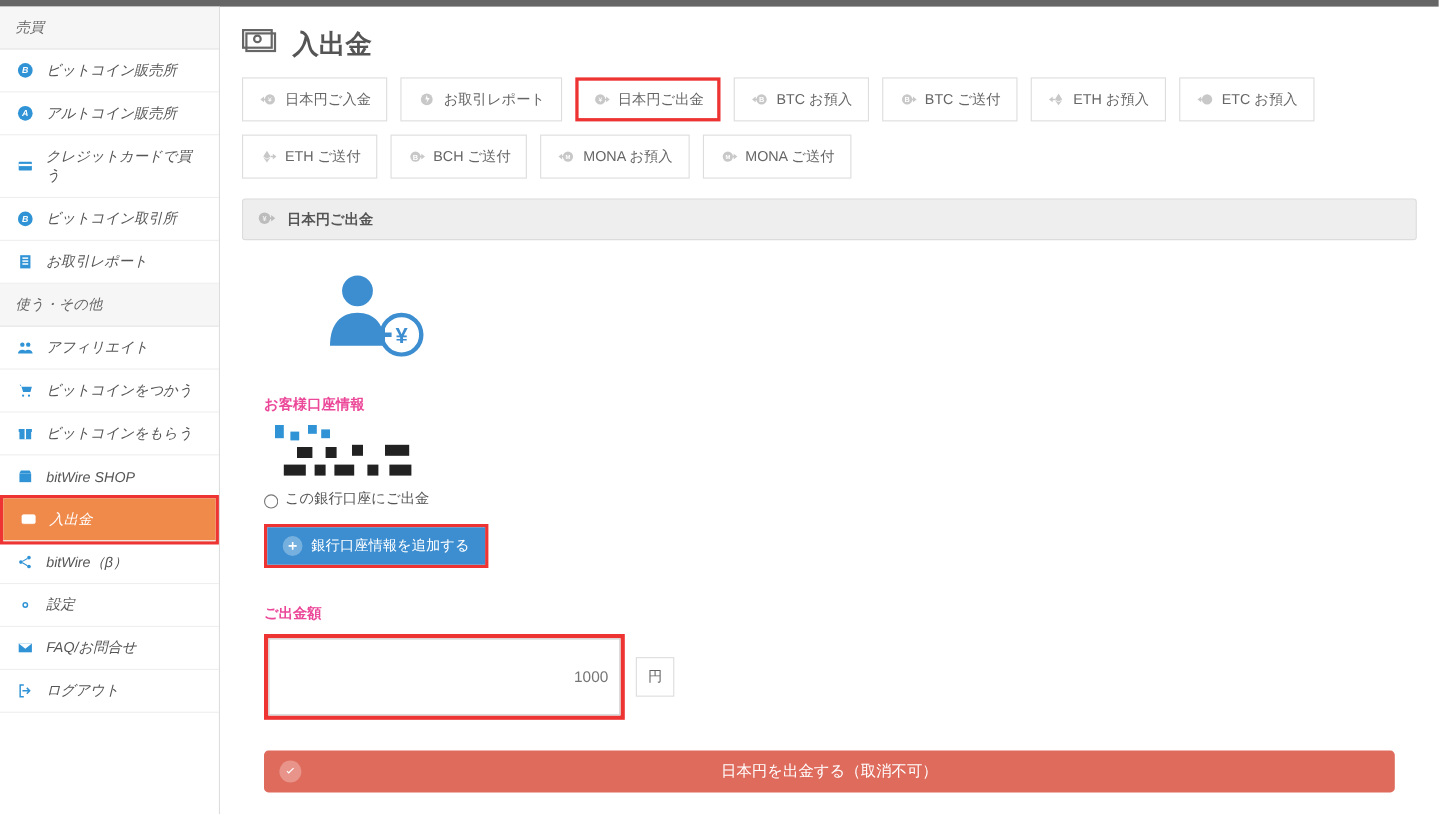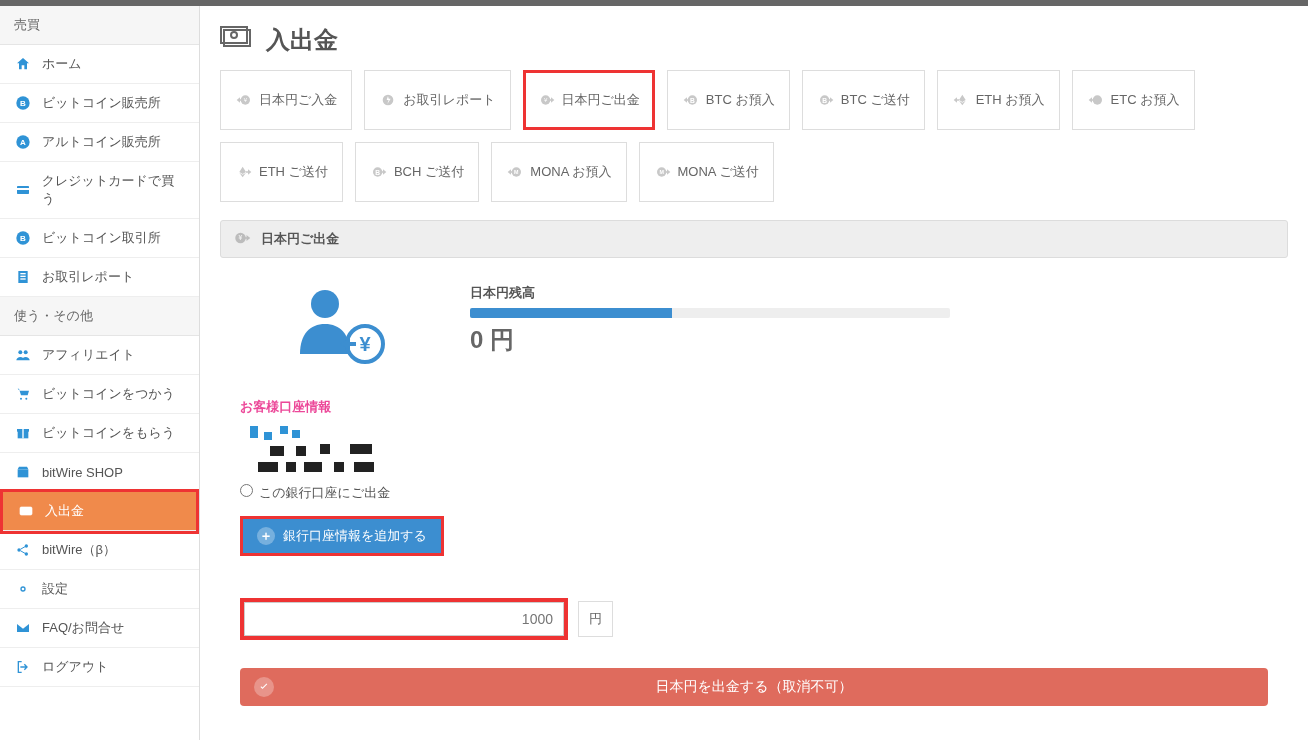--- a/index.html
+++ b/index.html
@@ -1,76 +1,68 @@
 <!DOCTYPE html>
 <html><head>
 <meta charset="utf-8">
 <style>
   * { box-sizing: border-box; margin: 0; padding: 0; }
   body { font-family: 'Meiryo', 'ヒラギノ角ゴ Pro W3', sans-serif; font-size: 13px; color: #555; background: #fff; }
   .app { display: flex; width: 1308px; height: 740px; overflow: hidden; border-top: 6px solid #666; }
   
-  .sidebar { width: 200px; flex: 0 0 200px; background: #fff; border-right: 1px solid #ddd; }
+  .sidebar { width: 200px; flex: 0 0 200px; background: #fff; border-right: 1px solid #ddd; font-style: italic; }
   .side-header { padding: 10px 14px; font-size: 13px; color: #666; background: #f6f6f6; border-bottom: 1px solid #e5e5e5; }
   .side-item { display: flex; align-items: center; gap: 10px; padding: 10px 14px; cursor: pointer; color: #555; border-bottom: 1px solid #eee; }
   .side-item.active { background: #f08a4b; color: #fff; position: relative; }
   .side-item.active .icon svg * { fill: #fff; stroke: #fff; }
   .side-highlight-box { border: 3px solid #e33; margin: -3px 0; padding: 0; position: relative; z-index: 2; }
   .side-item .icon { width: 18px; height: 18px; display: inline-flex; align-items: center; justify-content: center; color: #2f93d6; }
   .side-item.active .icon { color: #fff; }
   
   .main { flex: 1; background: #fff; padding: 0 20px 20px 20px; overflow-y: auto; overflow-x: hidden; }
   .page-title { display: flex; align-items: center; gap: 12px; padding: 18px 0 14px 0; }
   .page-title h1 { font-size: 24px; font-weight: bold; color: #555; }
   .tabs { display: flex; flex-wrap: wrap; gap: 12px; margin-bottom: 18px; }
-  .tab { display: flex; align-items: center; gap: 6px; padding: 20px 14px; border: 1px solid #ddd; background: #fff; cursor: pointer; font-size: 13px; color: #666; }
+  .tab { display: flex; align-items: center; gap: 6px; padding: 10px 14px; border: 1px solid #ddd; background: #fff; cursor: pointer; font-size: 13px; color: #666; }
   .tab.active-highlight { border: 3px solid #e33; padding: 8px 12px; }
   .tab .t-icon { width: 18px; height: 18px; display: inline-flex; align-items: center; justify-content: center; color: #b8b8b8; }
   .section-bar { background: #eeeeee; border: 1px solid #dcdcdc; border-radius: 3px; padding: 8px 12px; display: flex; align-items: center; gap: 8px; font-weight: bold; color: #555; margin-bottom: 16px; }
   .section-bar .t-icon { color: #b8b8b8; width: 20px; height: 20px; }
   .balance-block { display: flex; align-items: flex-start; gap: 30px; padding: 10px 20px 24px 20px; }
   .balance-left { width: 200px; display: flex; justify-content: center; align-items: center; }
   .balance-right { flex: 1; max-width: 480px; }
   .bal-label { font-size: 13px; color: #555; font-weight: bold; margin-bottom: 6px; }
   .bal-bar { width: 100%; height: 10px; background: #eee; border-radius: 2px; overflow: hidden; margin-bottom: 6px; }
   .bal-bar-fill { height: 100%; width: 42%; background: #3c8ed0; }
   .bal-amount { font-size: 24px; font-weight: bold; color: #666; }
   .account-info { padding: 10px 20px 14px 20px; }
   .subhead { font-size: 13px; color: #ec4899; font-weight: bold; margin-bottom: 10px; }
   .pixel-block { width: 170px; height: 48px; position: relative; margin: 4px 0 10px 10px; }
   .px { position: absolute; background: #2f93d6; width: 8px; height: 8px; }
   .pxk { position: absolute; background: #222; width: 10px; height: 10px; }
-  .radio-row { display: flex; align-items: flex-start; gap: 6px; color: #555; font-size: 13px; margin-bottom: 14px; }
+  .radio-row { display: flex; align-items: flex-end; gap: 6px; color: #555; font-size: 13px; margin-bottom: 14px; }
   .add-bank-wrap { display: inline-block; border: 3px solid #e33; }
   .add-bank-btn { display: inline-flex; align-items: center; gap: 8px; background: #3c8ed0; color: #fff; padding: 8px 14px; border: none; cursor: pointer; font-size: 13px; }
   .amount-section { padding: 18px 20px 10px 20px; }
   .amount-row { display: flex; align-items: center; gap: 10px; margin-top: 10px; }
   .amount-input-wrap { border: 4px solid #e33; }
-  .amount-input { width: 320px; padding: 8px 10px; text-align: right; border: 1px solid #ccc; font-size: 14px; color: #999; }
+  .amount-input { width: 320px; padding: 26px 10px; text-align: right; border: 1px solid #ccc; font-size: 14px; color: #999; }
   .unit-box { border: 1px solid #ddd; padding: 8px 10px; background: #fff; color: #666; }
   .withdraw-btn { display: flex; align-items: center; gap: 14px; width: calc(100% - 40px); margin: 18px 20px 17px 20px; background: #df6b5d; color: #fff; border: none; padding: 10px 16px; border-radius: 4px; cursor: pointer; font-size: 14px; justify-content: center; position: relative; }
   .withdraw-btn .check { position: absolute; left: 14px; width: 20px; height: 20px; border-radius: 50%; background: rgba(255,255,255,0.28); display: flex; align-items: center; justify-content: center; }
   .add-bank-btn .plus { width: 18px; height: 18px; border-radius: 50%; background: rgba(255,255,255,0.3); display: inline-flex; align-items: center; justify-content: center; font-weight: bold; font-size: 13px; }
 </style>
 </head>
 <body>
 
 <div class="app">
 
   <div class="sidebar">
     <div class="side-header">売買</div>
 
-    <div class="side-item">
-      <span class="icon">
-          <svg viewBox="0 0 24 24" width="16" height="16">
-            <path fill="currentColor" d="M12 3l9 8h-3v9h-4v-6H10v6H6v-9H3z"></path>
-          </svg>
-        </span>
-      <span>ホーム</span>
-    </div>
     <div class="side-item">
       <span class="icon">
           <svg viewBox="0 0 24 24" width="16" height="16">
             <circle cx="12" cy="12" r="10" fill="currentColor"></circle>
             <text x="12" y="16" text-anchor="middle" fill="#fff" font-size="12" font-weight="bold">B</text>
           </svg>
         </span>
       <span>ビットコイン販売所</span>
     </div>
     <div class="side-item">
@@ -337,27 +329,20 @@
 
     <div class="balance-block">
       <div class="balance-left">
         <svg width="110" height="80" viewBox="0 0 110 80">
           <circle cx="40" cy="20" r="14" fill="#3c8ed0"></circle>
           <path fill="#3c8ed0" d="M15 70 C15 50 25 40 40 40 C55 40 65 50 65 70 Z"></path>
           <circle cx="80" cy="60" r="18" fill="#fff" stroke="#3c8ed0" stroke-width="4"></circle>
           <text x="80" y="67" text-anchor="middle" fill="#3c8ed0" font-size="20" font-weight="bold">¥</text>
           <path fill="#3c8ed0" d="M55 60 l10 -6 v4 h6 v4 h-6 v4 z"></path>
         </svg>
-      </div>
-      <div class="balance-right">
-        <div class="bal-label">日本円残高</div>
-        <div class="bal-bar">
-            <div class="bal-bar-fill"></div>
-          </div>
-        <div class="bal-amount">0 円</div>
       </div>
     </div>
 
     <div class="account-info">
       <div class="subhead">お客様口座情報</div>
       <div class="pixel-block">
         <span class="px" style="left:0;top:0;height:12px"></span>
         <span class="px" style="left:14px;top:6px"></span>
         <span class="px" style="left:30px;top:0"></span>
         <span class="px" style="left:42px;top:4px"></span>
@@ -377,20 +362,21 @@
       </div>
       <div class="add-bank-wrap">
         <button class="add-bank-btn">
           <span class="plus">＋</span>
           <span>銀行口座情報を追加する</span>
         </button>
       </div>
     </div>
 
     <div class="amount-section">
+      <div class="subhead">ご出金額</div>
       <div class="amount-row">
         <span class="amount-input-wrap">
           <input class="amount-input" placeholder="1000" style="">
         </span>
         <span class="unit-box">円</span>
       </div>
     </div>
 
     <button class="withdraw-btn">
       <span class="check">

